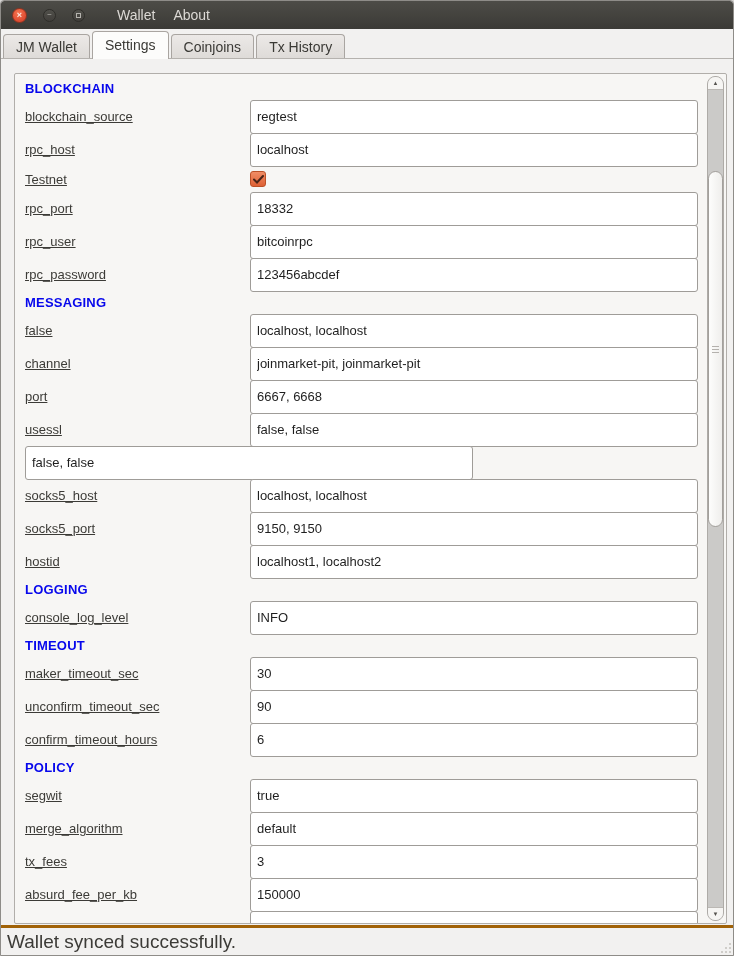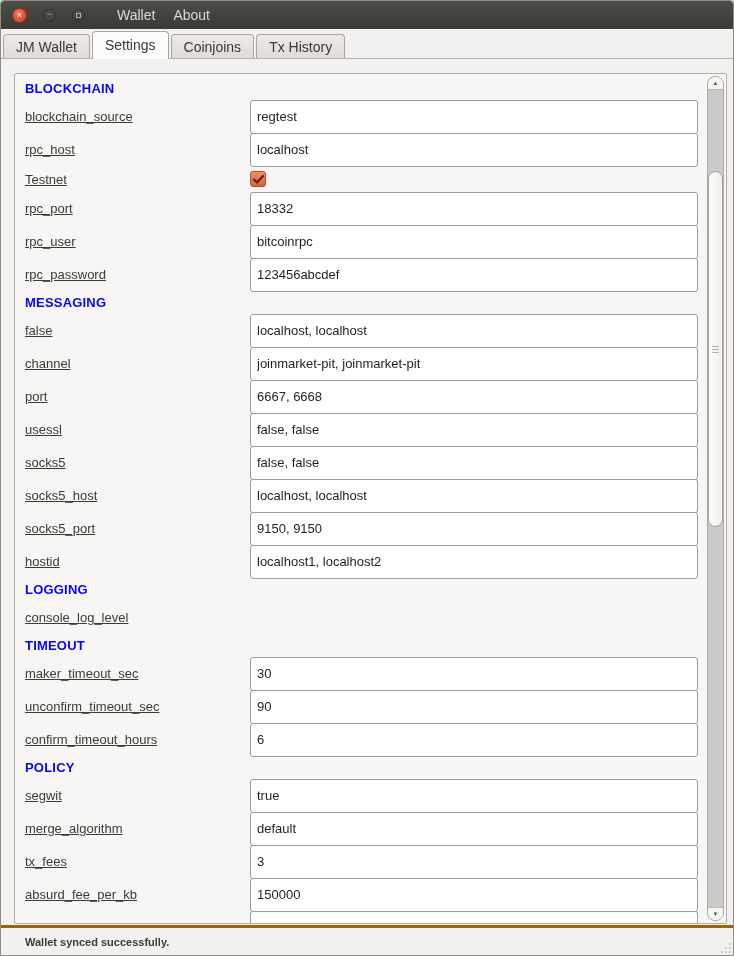--- a/index.html
+++ b/index.html
@@ -123,21 +123,21 @@
     border:1px solid #a3a09c; border-radius:8px;
     display:flex; flex-direction:column; align-items:center; justify-content:center;
     gap:2px;
   }
   .vthumb i { display:block; width:7px; height:1px; background:#b4b1ad; }
 
   
   .statusbar {
     position:absolute; left:0; right:0; bottom:0; height:27px;
     background:#f2f1f0; display:flex; align-items:center;
-    padding-left:24px; font-size:11px; color:#3c3b37;font-weight:bold;
+    padding-left:6px; font-size:19px; color:#3c3b37;
   }
   .grip {
     position:absolute; right:2px; bottom:2px; width:13px; height:13px;
   }
   .grip b {
     position:absolute; width:2px; height:2px; background:#c3c0bc; border-radius:1px;
   }
 </style>
 </head>
 <body>
@@ -210,38 +210,38 @@
           </div>
           <div class="row">
             <span class="field-label">port</span>
             <input class="field-input" type="text" value="6667, 6668" style="">
           </div>
           <div class="row">
             <span class="field-label">usessl</span>
             <input class="field-input" type="text" value="false, false" style="">
           </div>
           <div class="row">
-            <span class="field-label">socks5</span>
             <input class="field-input" type="text" value="false, false" style="">
           </div>
           <div class="row">
             <span class="field-label">socks5_host</span>
             <input class="field-input" type="text" value="localhost, localhost" style="">
           </div>
           <div class="row">
             <span class="field-label">socks5_port</span>
             <input class="field-input" type="text" value="9150, 9150" style="">
           </div>
           <div class="row">
             <span class="field-label">hostid</span>
             <input class="field-input" type="text" value="localhost1, localhost2" style="">
           </div>
           <div class="section-title">LOGGING</div>
           <div class="row">
             <span class="field-label">console_log_level</span>
+            <input class="field-input" type="text" value="INFO" style="">
           </div>
           <div class="section-title">TIMEOUT</div>
           <div class="row">
             <span class="field-label">maker_timeout_sec</span>
             <input class="field-input" type="text" value="30" style="">
           </div>
           <div class="row">
             <span class="field-label">unconfirm_timeout_sec</span>
             <input class="field-input" type="text" value="90" style="">
           </div>

